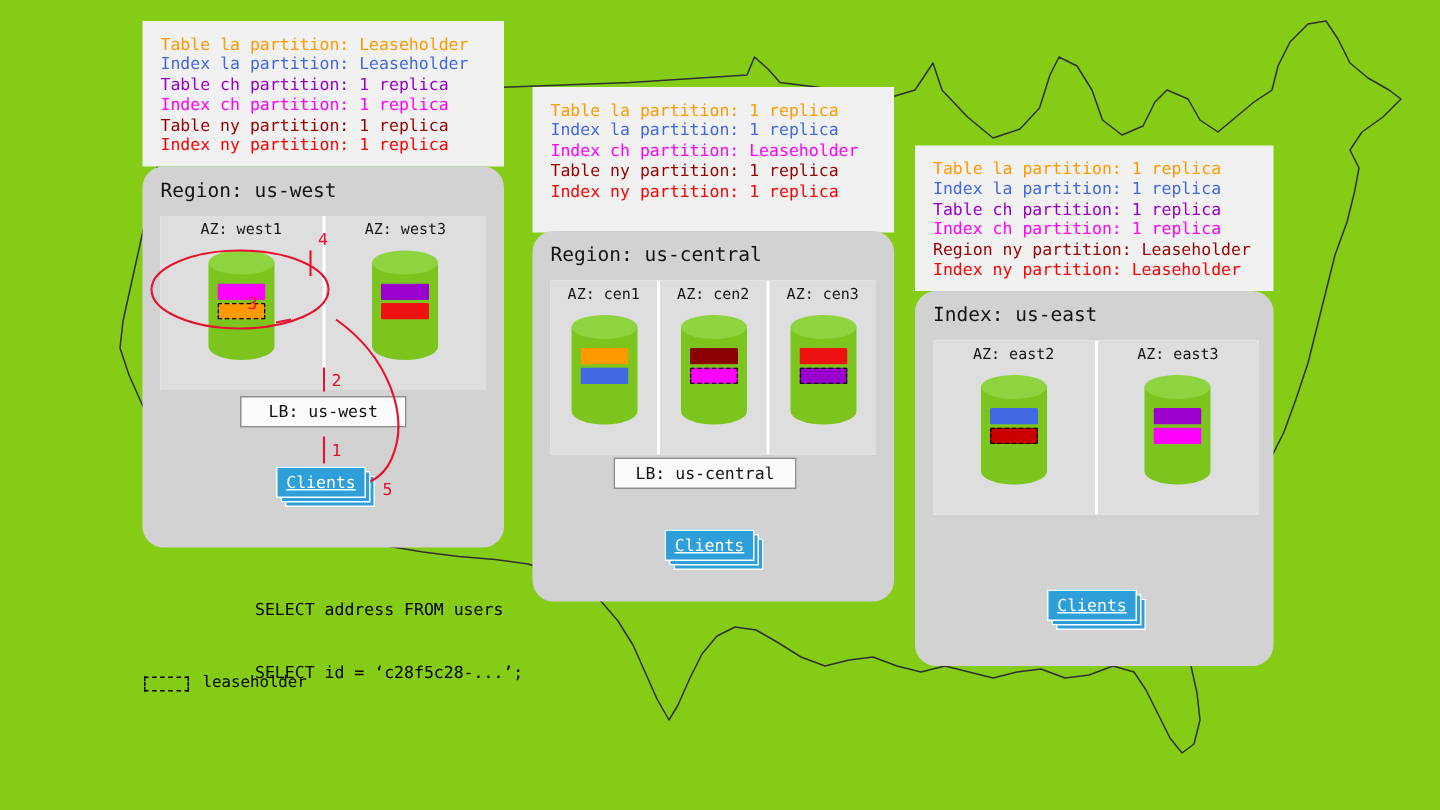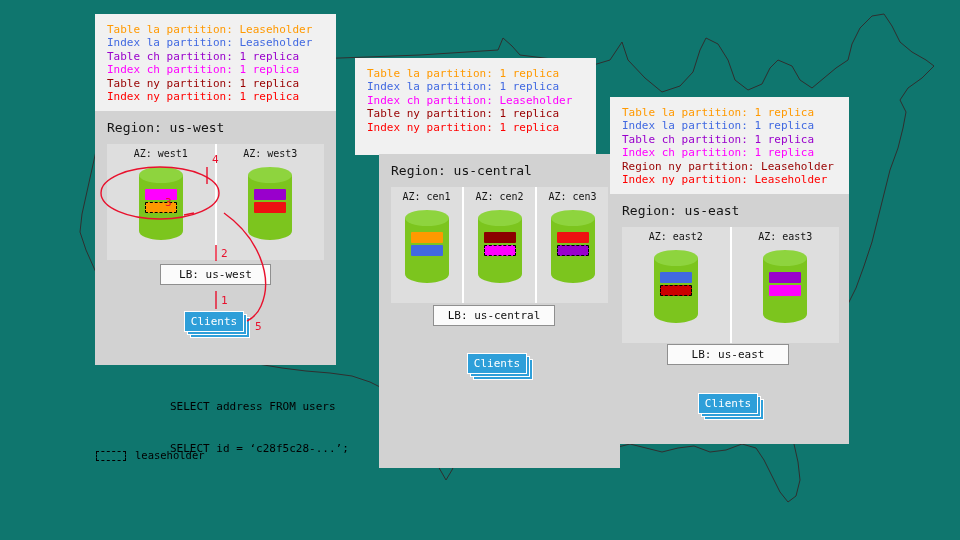--- a/index.html
+++ b/index.html
@@ -1,51 +1,51 @@
 <!DOCTYPE html>
 <html><head>
 <meta charset="utf-8">
 <style>
   html,body{margin:0;padding:0;background:#fff;}
-  .stage{position:relative;width:960px;height:540px;background:#0f766e;overflow:hidden;
+  .stage{position:relative;width:960px;height:540px;background:#84cc16;overflow:hidden;
          font-family:"DejaVu Sans Mono",monospace;color:#111;}
   .map-svg{position:absolute;left:0;top:0;z-index:0;}
 
   .group .pl-panel{position:absolute;background:#f1f1f1;padding:9px 12px;z-index:1;
          font-size:11px;line-height:13.4px;box-sizing:border-box;}
   .pl-line{white-space:pre;}
 
-  .region-panel{position:absolute;background:#d2d2d2;z-index:1;box-sizing:border-box;}
+  .region-panel{position:absolute;background:#d2d2d2;z-index:1;box-sizing:border-box;border-radius:14px;}
   .region-title{position:absolute;left:12px;top:9px;font-size:13px;color:#141414;}
   .az-row{position:absolute;left:12px;top:33px;width:217px;height:116px;display:flex;gap:2px;background:#fff;}
   .az-cell{flex:1;position:relative;background:#dedede;}
   .az-label{text-align:center;font-size:10px;padding-top:4px;color:#141414;}
   .cylinder{position:absolute;left:50%;top:21px;width:46px;height:78px;margin-left:-23px;}
   .cyl-svg{display:block;}
   .bar{position:absolute;left:50%;width:32px;height:11px;margin-left:-16px;box-sizing:border-box;
        border:1.5px dashed transparent;border-radius:1px;}
   .bar.b1{top:24px;}
   .bar.b2{top:37px;}
 
   .lb-box{position:absolute;background:#fbfbfb;border:1px solid #8f8f8f;font-size:11px;
           display:flex;align-items:center;justify-content:center;z-index:2;box-sizing:border-box;}
   .clients{position:absolute;width:60px;height:21px;font-size:11px;z-index:2;}
   .c-sheet,.c-face{position:absolute;left:0;top:0;right:0;bottom:0;background:#2e9fd9;border:1px solid #fff;box-sizing:border-box;}
   .c-sheet.s3{transform:translate(6px,6px);}
   .c-sheet.s2{transform:translate(3px,3px);}
-  .c-face{display:flex;align-items:center;justify-content:center;color:#fff;}
+  .c-face{display:flex;align-items:center;justify-content:center;color:#fff;text-decoration:underline;}
 
   
   .g-west  .pl-panel{left:95px;top:14px;width:241px;height:97px;}
   .g-west  .region-panel{left:95px;top:111px;width:241px;height:254px;}
   .g-west  .lb-box{left:65px;top:153px;width:111px;height:21px;}
   .g-west  .clients{left:89px;top:200px;}
 
   .g-central .pl-panel{left:355px;top:58px;width:241px;height:97px;}
-  .g-central .region-panel{left:355px;top:154px;width:241px;height:314px;margin-left:24px;}
+  .g-central .region-panel{left:355px;top:154px;width:241px;height:247px;}
   .g-central .lb-box{left:54px;top:151px;width:122px;height:21px;}
   .g-central .clients{left:88px;top:199px;}
 
   .g-east  .pl-panel{left:610px;top:97px;width:239px;height:97px;}
   .g-east  .region-panel{left:610px;top:194px;width:239px;height:250px;}
   .g-east  .lb-box{left:57px;top:150px;width:122px;height:21px;}
   .g-east  .clients{left:88px;top:199px;}
 
   .sql{position:absolute;left:170px;top:372px;font-size:11px;line-height:14px;z-index:1;color:#000;white-space:pre;}
 
@@ -178,21 +178,21 @@
   <section class="group g-east">
     <div class="pl-panel">
       <div class="pl-line" style="color: rgb(255, 153, 0);">Table la partition: 1 replica</div>
       <div class="pl-line" style="color: rgb(65, 105, 225);">Index la partition: 1 replica</div>
       <div class="pl-line" style="color: rgb(153, 0, 204);">Table ch partition: 1 replica</div>
       <div class="pl-line" style="color: rgb(255, 0, 255);">Index ch partition: 1 replica</div>
       <div class="pl-line" style="color: rgb(153, 0, 0);">Region ny partition: Leaseholder</div>
       <div class="pl-line" style="color: rgb(255, 0, 0);">Index ny partition: Leaseholder</div>
     </div>
     <div class="region-panel">
-      <div class="region-title">Region: us-east</div>
+      <div class="region-title">Index: us-east</div>
       <div class="az-row">
         <div class="az-cell">
           <div class="az-label">AZ: east2</div>
           <div class="cylinder">
             <svg class="cyl-svg" width="46" height="78" viewBox="0 0 46 78">
               <path d="M1,10 L1,66 A22,9 0 0 0 45,66 L45,10 Z" fill="#7cc51e" style="fill: rgb(124, 197, 30);"></path>
               <ellipse cx="23" cy="10" rx="22" ry="8" fill="#8ed43e" style="fill: rgb(142, 212, 62);"></ellipse>
             </svg>
             <div class="bar b1" style="background: rgb(65, 105, 225); border-color: transparent;"></div>
             <div class="bar b2" style="background: rgb(204, 0, 0); border-color: rgb(0, 0, 0);"></div>
@@ -203,21 +203,20 @@
           <div class="cylinder">
             <svg class="cyl-svg" width="46" height="78" viewBox="0 0 46 78">
               <path d="M1,10 L1,66 A22,9 0 0 0 45,66 L45,10 Z" fill="#7cc51e" style="fill: rgb(124, 197, 30);"></path>
               <ellipse cx="23" cy="10" rx="22" ry="8" fill="#8ed43e" style="fill: rgb(142, 212, 62);"></ellipse>
             </svg>
             <div class="bar b1" style="background: rgb(153, 0, 204); border-color: transparent;"></div>
             <div class="bar b2" style="background: rgb(255, 0, 255); border-color: transparent;"></div>
           </div>
         </div>
       </div>
-      <div class="lb-box">LB: us-east</div>
       <div class="clients">
         <i class="c-sheet s3" style="background: rgb(46, 159, 217);"></i>
         <i class="c-sheet s2" style="background: rgb(46, 159, 217);"></i>
         <span class="c-face" style="background: rgb(46, 159, 217);">Clients</span>
       </div>
     </div>
   </section>
 
   <div class="sql">
     <div>SELECT address FROM users</div>

